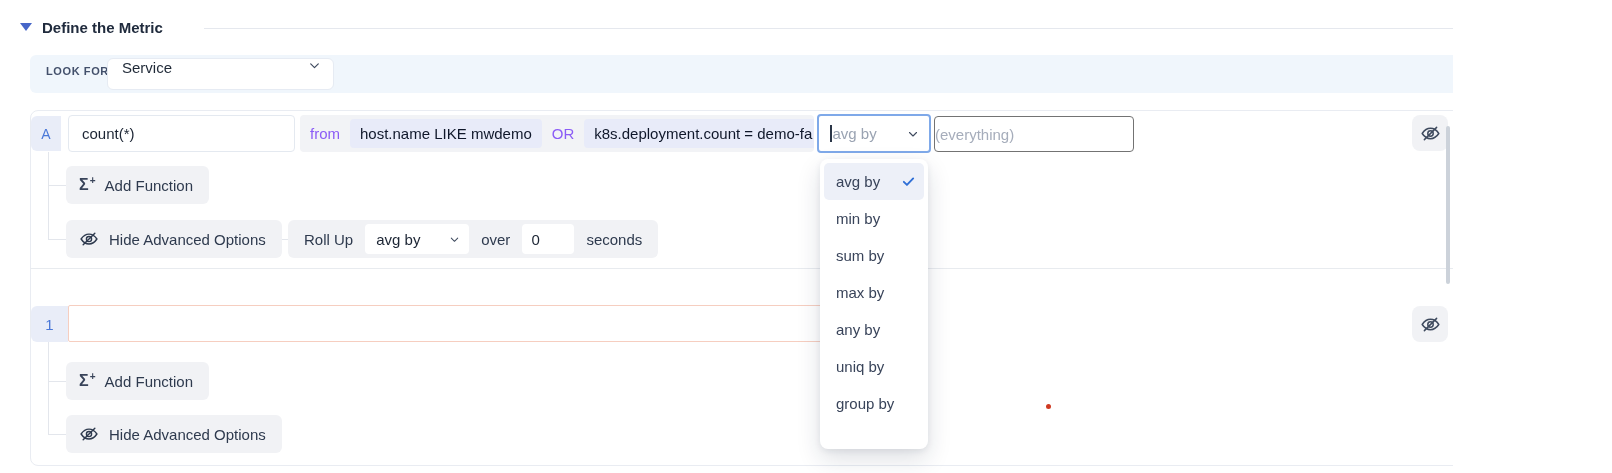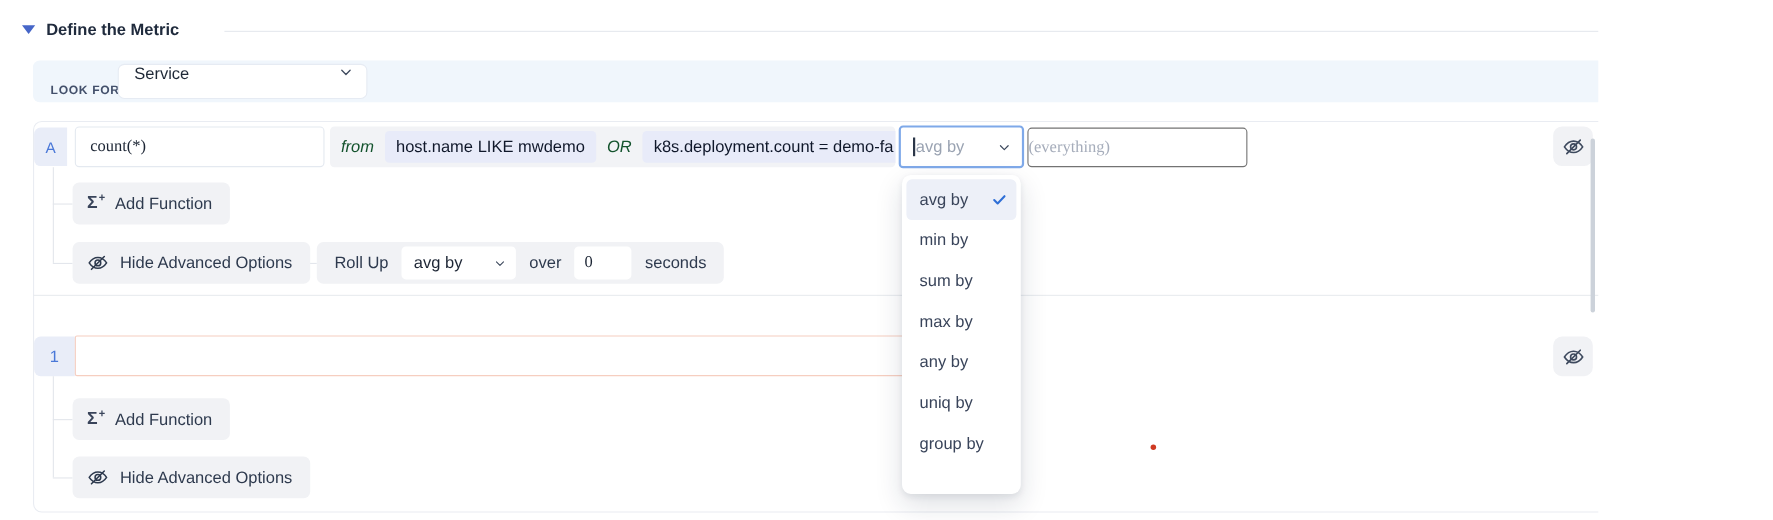--- a/index.html
+++ b/index.html
@@ -15,37 +15,37 @@
     font-family:"Liberation Sans", sans-serif; color:var(--text); font-size:15px;
   }
   .abs{position:absolute;}
   
   .tri{left:20px; top:23px; width:0; height:0; border-left:6px solid transparent;
        border-right:6px solid transparent; border-top:8px solid #4666c8;}
   .sec-title{left:42px; top:19px; font-size:15px; font-weight:700; color:#202b3d;}
   .hline{left:204px; top:28px; width:1341px; height:1px; background:var(--line);}
   
   .lf-bar{left:30px; top:55px; width:1515px; height:38px; background:var(--bar-bg); border-radius:6px;}
-  .lf-label{left:46px; top:76px; font-size:11px; font-weight:700; letter-spacing:.6px; color:#43506b;}
+  .lf-label{left:46px; top:65px; font-size:11px; font-weight:700; letter-spacing:.6px; color:#43506b;}
   .lf-select{left:107px; top:58px; width:227px; height:32px; background:#fff; border:1px solid #e6ebf3;
      border-radius:6px; display:flex; align-items:flex-start; justify-content:space-between; padding:0 12px 0 14px; cursor:pointer;}
   
   .panel{left:30px; top:110px; width:1515px; height:356px; border:1px solid #e9ecf2; border-radius:8px;}
   .divider{left:30px; top:268px; width:1515px; height:1px; background:#e8ebef;}
   
   .badge{display:flex; align-items:center; justify-content:center; background:var(--badge-bg);
      color:var(--accent); border-radius:6px 0 0 6px;}
   .badge-a{left:31px; top:116px; width:30px; height:35px; font-size:14px;}
   .badge-1{left:31px; top:306px; width:37px; height:36px; font-size:15px;}
-  input{font-family:Liberation Serif, serif; font-size:15px; color:#1c2534; outline:none;}
+  input{font-family:Liberation Sans, sans-serif; font-size:15px; color:#1c2534; outline:none;}
   .metric-input{left:68px; top:115px; width:227px; height:37px; border:1px solid var(--border); border-radius:4px; padding-left:13px;}
   .empty-input{left:68px; top:305px; width:830px; height:37px; border:1px solid var(--error-border); border-radius:2px;}
   .filter-strip{left:300px; top:115px; width:514px; height:37px; background:var(--strip-bg); border-radius:4px;
      display:flex; align-items:center; padding-left:10px; gap:10px; overflow:hidden; white-space:nowrap;}
-  .from-lbl,.op-lbl{color:#14532d;font-style:italic;}
+  .from-lbl,.op-lbl{color:#8b5cf6;}
   .chip{background:var(--chip-bg); border-radius:4px; height:29px; line-height:29px; padding:0 10px; color:#0f172a;}
   .chip-2{flex:0 0 auto; width:248px; overflow:hidden;}
   .agg-select{left:817px; top:114px; width:114px; height:39px; background:#fff; border:2px solid var(--focus-border);
      border-radius:4px; display:flex; align-items:center; padding:0 10px 0 11px; cursor:pointer; z-index:5;}
   .agg-select .ph{color:var(--muted); flex:1;}
   .caret{display:inline-block; width:1.5px; height:17px; background:#2b3648; margin-right:1px;}
   .everything-input{left:934px; top:116px; width:200px; height:36px; border:1px solid #737373; border-radius:4px; padding-left:0;}
   .everything-input::placeholder{color:#a6adbb;}
   
   .icon-btn{width:36px; height:36px; border:none; border-radius:8px; background:var(--button-bg);

